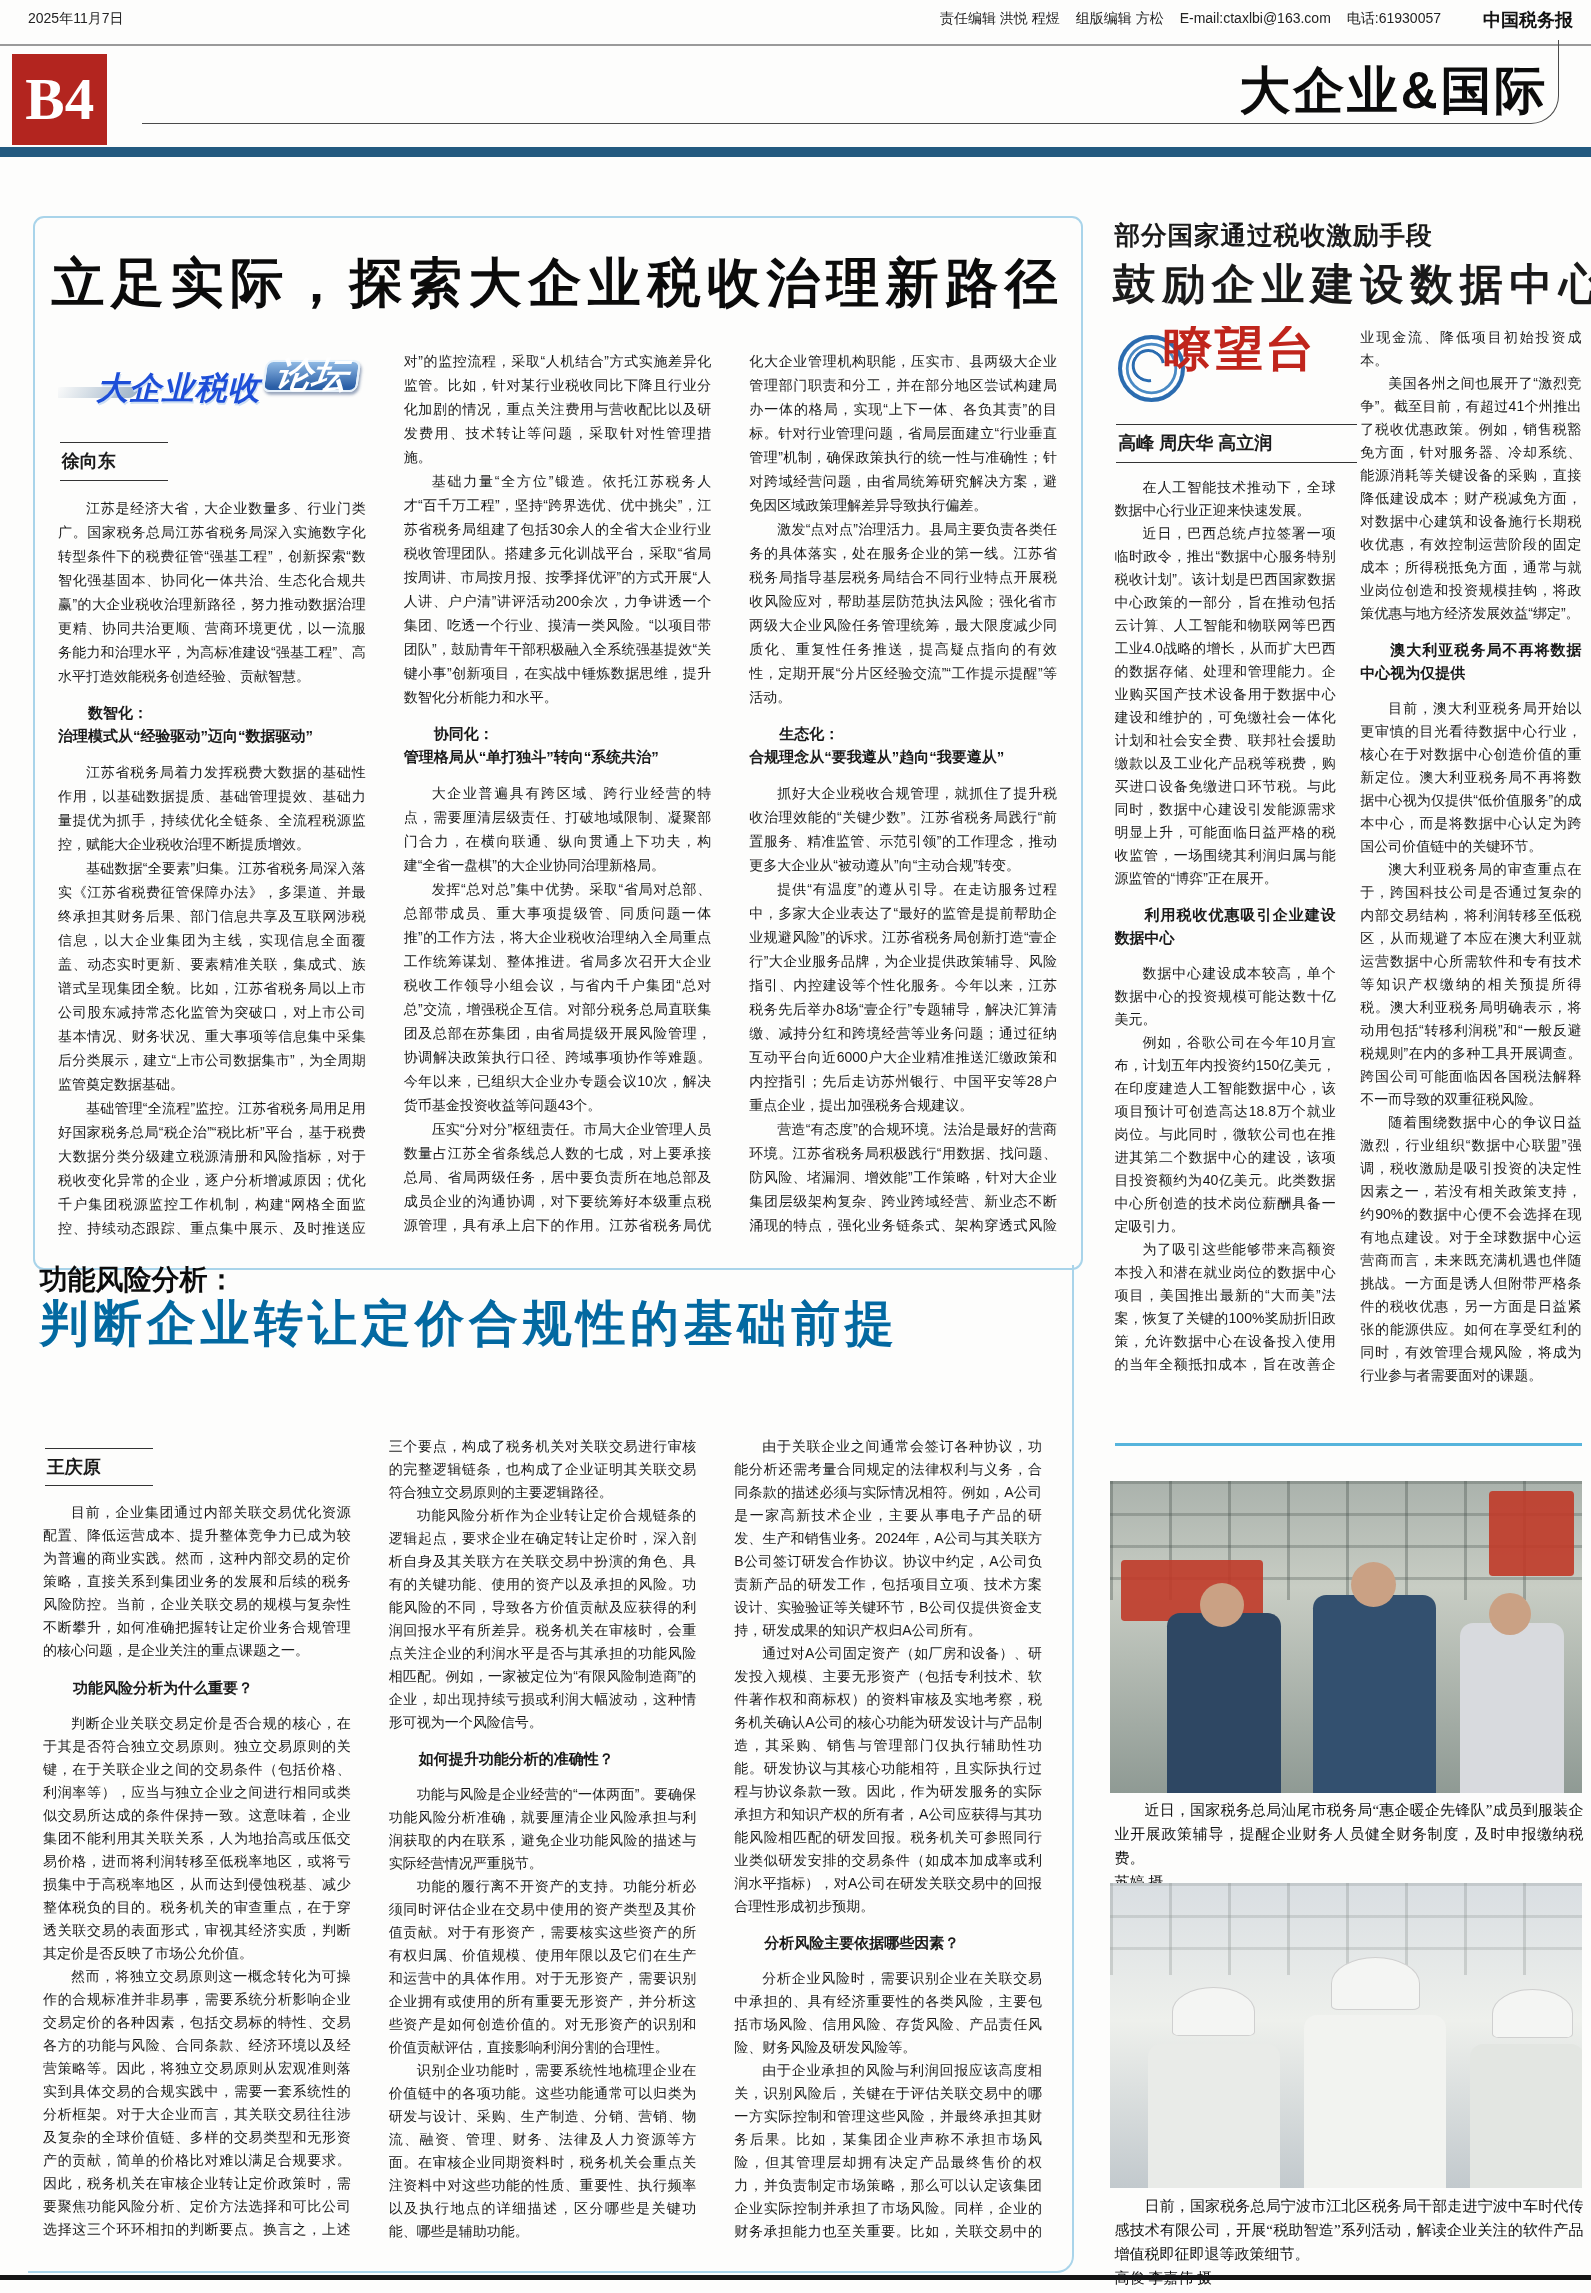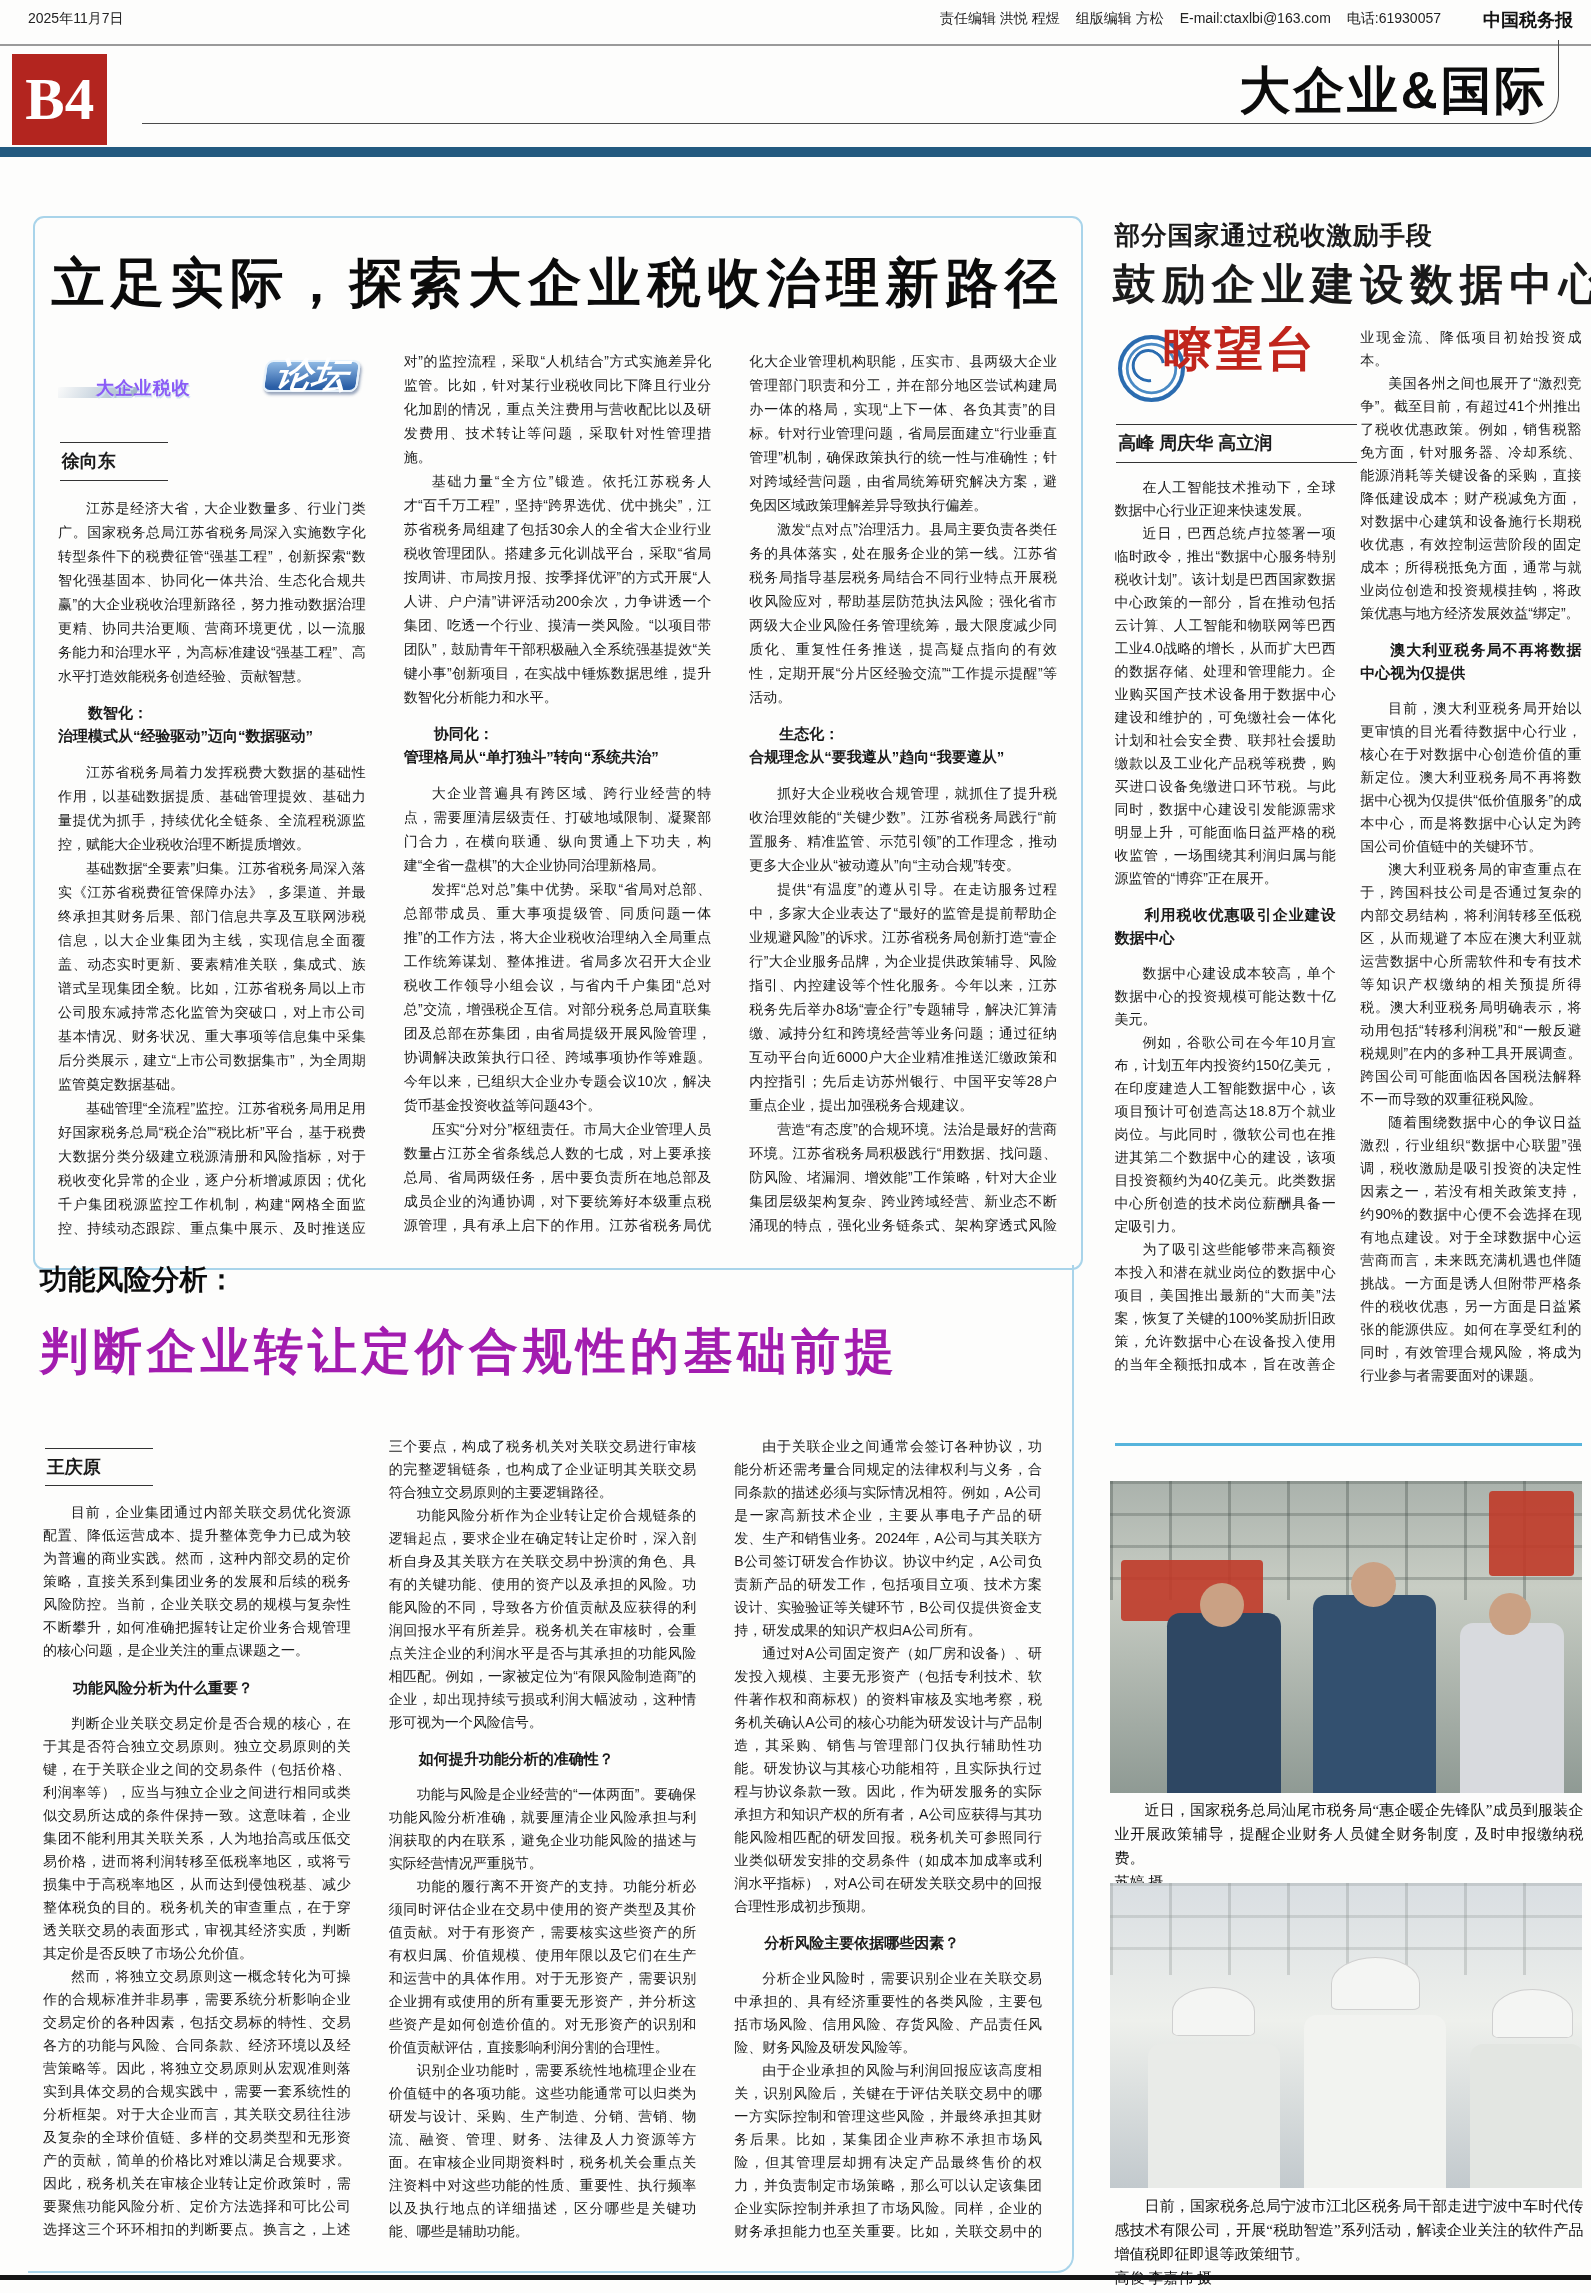--- a/index.html
+++ b/index.html
@@ -21,39 +21,39 @@
   
   .a1-box{position:absolute;left:33px;top:216px;width:1046px;height:1050px;border:2.8px solid #a9d4ea;border-radius:11px;}
   .a1-headline{position:absolute;left:0;top:30px;width:100%;text-align:center;
                font-family:"Liberation Serif","DejaVu Serif",serif;font-size:53px;font-weight:600;
                letter-spacing:6.6px;color:#0b0b0b;white-space:nowrap;}
   .a1-cols{position:absolute;left:23px;top:131px;width:999px;height:901px;overflow:hidden;
            column-count:3;column-gap:38px;font-size:14px;line-height:24px;text-align:justify;}
   
   .forum-logo{height:74px;position:relative;margin:5.7px 0 9.5px 0;}
   .forum-swoosh{position:absolute;left:-5.7px;top:32px;width:85px;height:11.4px;background:linear-gradient(90deg,rgba(160,175,190,0),#9fb4c8);transform:skewX(-30deg);border-radius:5.7px;}
-  .forum-pre{position:absolute;left:38px;top:21px;font-size:18px;font-weight:bold;color:#8b5cf6;
+  .forum-pre{position:absolute;left:38px;top:21px;font-size:32px;font-weight:bold;font-style:italic;color:#1d4ed8;
              text-shadow:0.9px 1.9px 0 #cfe0f2;letter-spacing:0.9px;}
   .forum-badge{position:absolute;left:206px;top:5.7px;font-size:36px;font-weight:bold;font-style:italic;color:#fff;
                background:linear-gradient(180deg,#8fb9e4 0%,#2a5ea6 90%);border:2.8px solid #e8f2fb;border-radius:7.6px;
                padding:0.9px 9.5px 2.8px 9.5px;transform:skewX(-8deg);box-shadow:1.9px 2.8px 2.8px rgba(30,60,110,.45);}
   
   .byline{width:104px;border-top:1.9px solid #333;border-bottom:1.9px solid #333;padding:6.6px 1.9px;margin:13.2px 0 15px 1.9px;
           font-size:18px;font-weight:bold;}
   .byline-wide{width:237px;border-top:1.9px solid #333;border-bottom:1.9px solid #333;padding:6.6px 1.9px;margin:9.5px 0 13.2px 1.9px;
           font-size:18px;font-weight:bold;}
   
   .para{margin:0;text-indent:2em;}
   .subhead{font-weight:bold;margin:13.2px 0 13.2px 0;text-indent:2em;white-space:pre-line;font-size:15px;line-height:23px;}
   
   .a2-box{position:absolute;left:28px;top:1265px;width:1044px;height:1006px;
           border-right:2.8px solid #a9d4ea;border-bottom:2.8px solid #a9d4ea;border-radius:0 0 17px 0;}
   .a2-kicker{position:absolute;left:11.4px;top:-3.8px;font-size:28px;font-weight:bold;color:#0c0c0c;}
-  .a2-headline{position:absolute;left:11.4px;top:54px;font-family:"Liberation Serif","DejaVu Serif",serif;
-               font-size:49px;font-weight:600;letter-spacing:4.7px;color:#a21caf;white-space:nowrap;}
+  .a2-headline{position:absolute;left:11.4px;top:26px;font-family:"Liberation Serif","DejaVu Serif",serif;
+               font-size:49px;font-weight:600;letter-spacing:4.7px;color:#0369a1;white-space:nowrap;}
   .a2-cols{position:absolute;left:15px;top:170px;width:999px;height:816px;overflow:hidden;
            column-count:3;column-gap:38px;font-size:14px;line-height:23px;text-align:justify;}
   
   .sidebar{position:absolute;left:1088px;top:216px;width:503px;height:2055px;}
   .sb-kicker{position:absolute;left:26.5px;top:1.9px;font-size:25.6px;font-weight:bold;letter-spacing:0.9px;}
   .sb-headline{position:absolute;left:24.6px;top:40px;font-size:43px;font-weight:bold;letter-spacing:6.6px;white-space:nowrap;}
   .sb-cols{position:absolute;left:26.5px;top:110px;width:467px;height:1096px;overflow:hidden;
            column-count:2;column-gap:24.6px;font-size:14px;line-height:23px;text-align:justify;}
   .lw-logo{height:87px;position:relative;margin:1.9px 0 5.7px 0;}
   .lw-icon{position:absolute;left:3.8px;top:7.6px;width:59px;height:59px;border-radius:50%;

